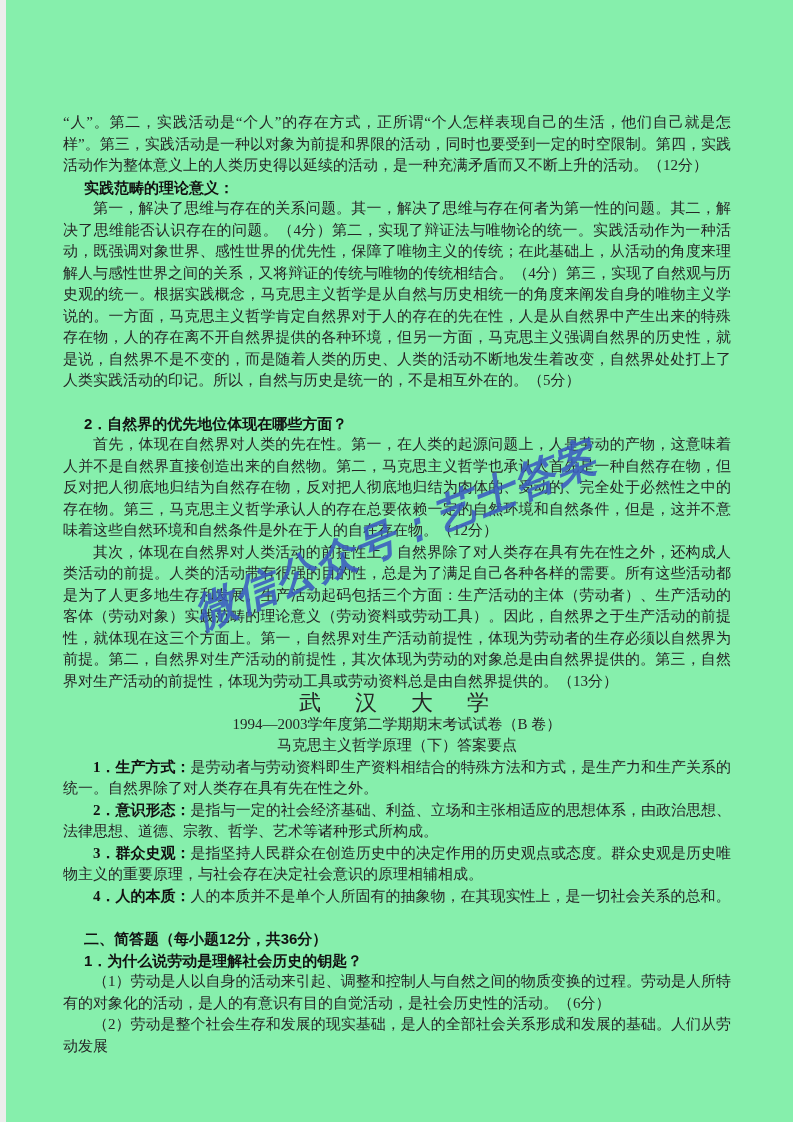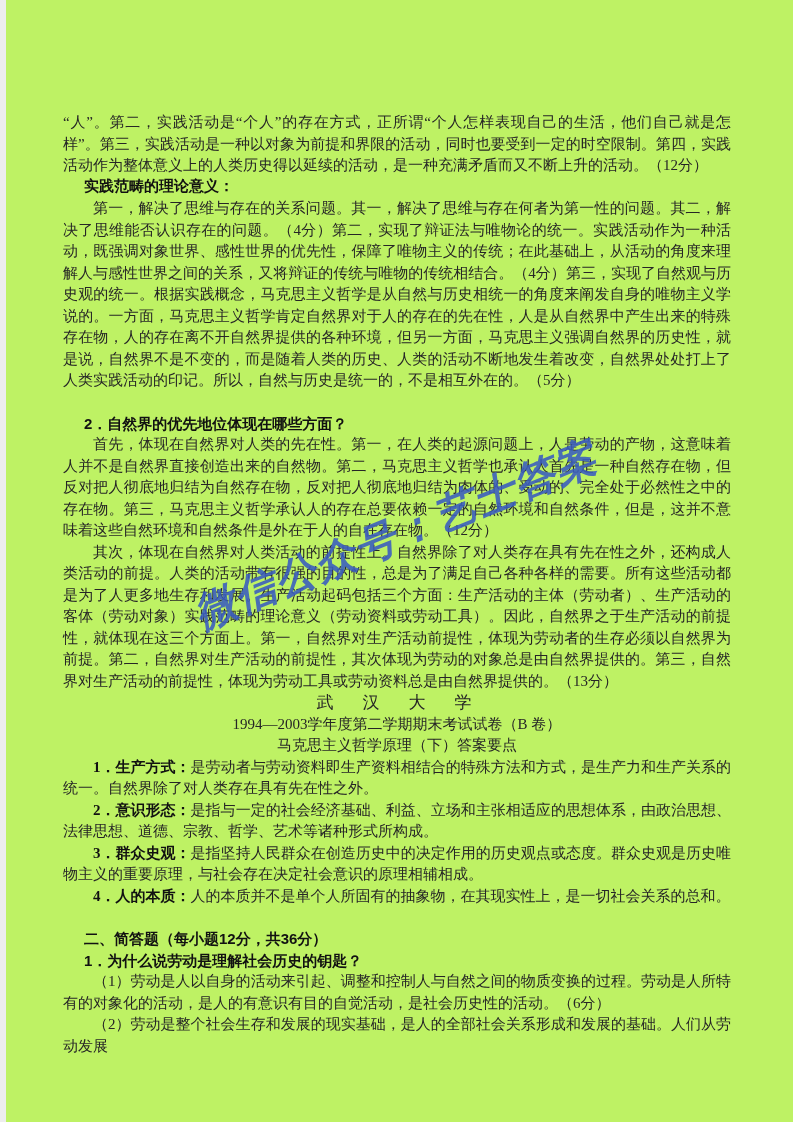--- a/index.html
+++ b/index.html
@@ -4,21 +4,21 @@
 <style>
   html, body {
     margin: 0;
     padding: 0;
     background: #ffffff;
   }
   .page {
     position: relative;
     width: 793px;
     height: 1122px;
-    background: #bef264;
+    background: #86efac;
     overflow: hidden;
     font-family: "Liberation Serif", "DejaVu Serif", serif;
     color: #262626;
     box-sizing: border-box;
   }
   .page-edge {
     position: absolute;
     left: 0; top: 0; bottom: 0;
     width: 6px;
     background: #ededed;
@@ -47,21 +47,21 @@
     font-family: Liberation Serif, serif;
     font-weight: bold;
     color: #111111;
   }
   .center-line {
     text-indent: 0 !important;
     text-align: center;
   }
   .univ-title {
     letter-spacing: 6px;
-    font-size: 17px;
+    font-size: 22px;
   }
   .watermark {
     position: absolute;
     left: 196px;
     top: 588px;
     width: 560px;
     transform: rotate(-22deg);
     transform-origin: left center;
     font-family: "DejaVu Serif", serif;
     font-style: italic;
@@ -77,21 +77,21 @@
 </head>
 <body>
 
 <div class="page">
   <div class="page-edge"></div>
 
   <div class="content">
 
     <p class="noindent">“人”。第二，实践活动是“个人”的存在方式，正所谓“个人怎样表现自己的生活，他们自己就是怎样”。第三，实践活动是一种以对象为前提和界限的活动，同时也要受到一定的时空限制。第四，实践活动作为整体意义上的人类历史得以延续的活动，是一种充满矛盾而又不断上升的活动。（12分）</p>
 
-    <p class="bold-heading" style="text-indent:1.4em;font-family:Liberation Mono, monospace;">实践范畴的理论意义：</p>
+    <p class="bold-heading" style="text-indent:1.4em;">实践范畴的理论意义：</p>
 
     <p>第一，解决了思维与存在的关系问题。其一，解决了思维与存在何者为第一性的问题。其二，解决了思维能否认识存在的问题。（4分）第二，实现了辩证法与唯物论的统一。实践活动作为一种活动，既强调对象世界、感性世界的优先性，保障了唯物主义的传统；在此基础上，从活动的角度来理解人与感性世界之间的关系，又将辩证的传统与唯物的传统相结合。（4分）第三，实现了自然观与历史观的统一。根据实践概念，马克思主义哲学是从自然与历史相统一的角度来阐发自身的唯物主义学说的。一方面，马克思主义哲学肯定自然界对于人的存在的先在性，人是从自然界中产生出来的特殊存在物，人的存在离不开自然界提供的各种环境，但另一方面，马克思主义强调自然界的历史性，就是说，自然界不是不变的，而是随着人类的历史、人类的活动不断地发生着改变，自然界处处打上了人类实践活动的印记。所以，自然与历史是统一的，不是相互外在的。（5分）</p>
 
     <div class="gap"></div>
 
     <p class="bold-heading" style="text-indent:1.4em;">2．自然界的优先地位体现在哪些方面？</p>
 
     <p>首先，体现在自然界对人类的先在性。第一，在人类的起源问题上，人是劳动的产物，这意味着人并不是自然界直接创造出来的自然物。第二，马克思主义哲学也承认人首先是一种自然存在物，但反对把人彻底地归结为自然存在物，反对把人彻底地归结为肉体的、受动的、完全处于必然性之中的存在物。第三，马克思主义哲学承认人的存在总要依赖一定的自然环境和自然条件，但是，这并不意味着这些自然环境和自然条件是外在于人的自在存在物。（12分）</p>
 
     <p>其次，体现在自然界对人类活动的前提性上。自然界除了对人类存在具有先在性之外，还构成人类活动的前提。人类的活动带有很强的目的性，总是为了满足自己各种各样的需要。所有这些活动都是为了人更多地生存和发展。生产活动起码包括三个方面：生产活动的主体（劳动者）、生产活动的客体（劳动对象）实践范畴的理论意义（劳动资料或劳动工具）。因此，自然界之于生产活动的前提性，就体现在这三个方面上。第一，自然界对生产活动前提性，体现为劳动者的生存必须以自然界为前提。第二，自然界对生产活动的前提性，其次体现为劳动的对象总是由自然界提供的。第三，自然界对生产活动的前提性，体现为劳动工具或劳动资料总是由自然界提供的。（13分）</p>

